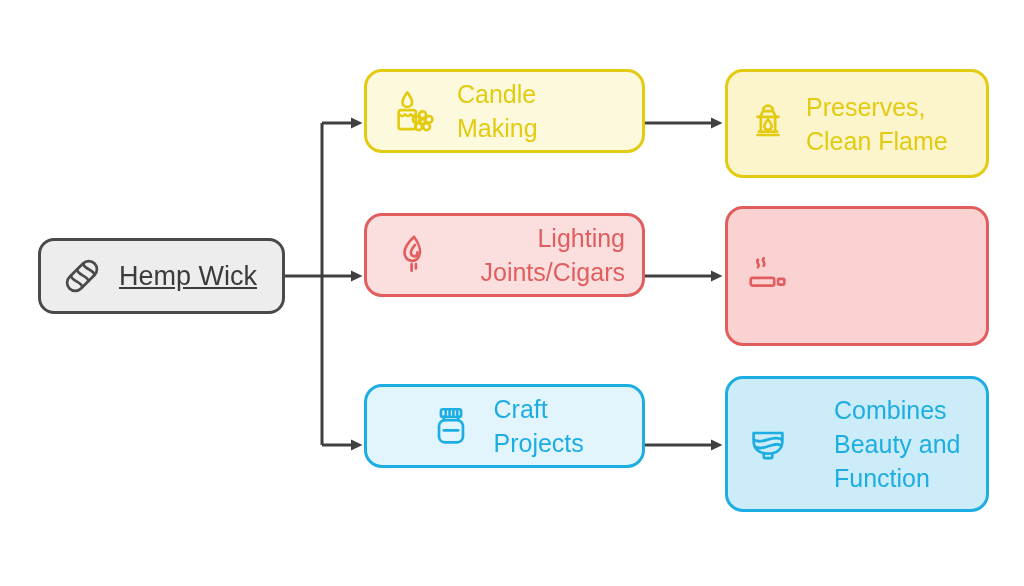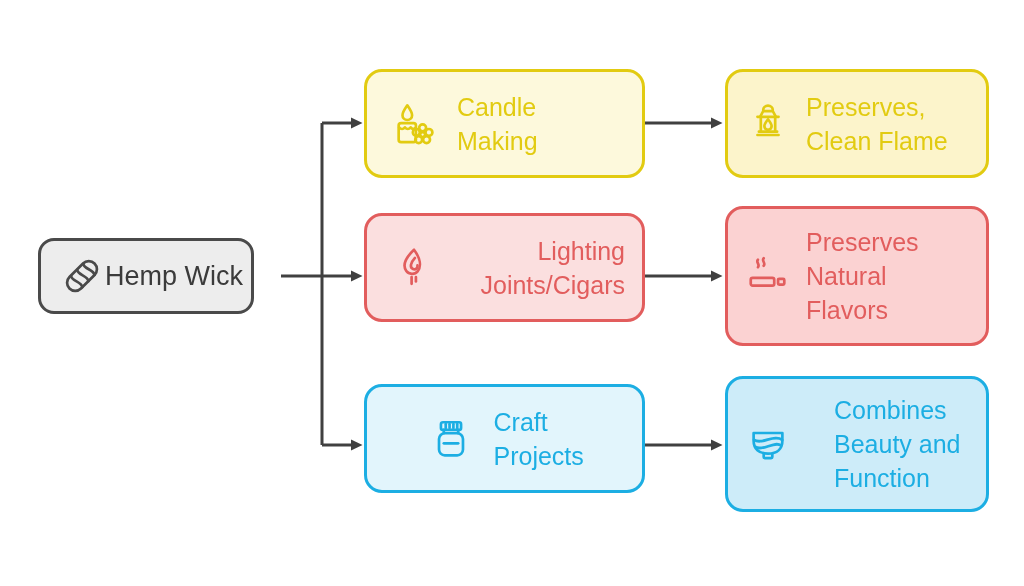--- a/index.html
+++ b/index.html
@@ -12,32 +12,32 @@
   .arrowhead{fill:var(--connector);}
   .node{
     position:absolute;box-sizing:border-box;display:flex;align-items:center;
     border-style:solid;background:#fff;
   }
   .node .icon{flex:0 0 auto;display:flex;align-items:center;}
   .node .icon svg{display:block;}
   .node .label{font-weight:400;}
   
   #n-root{
-    left:38px;top:238px;width:216px;height:76px;
+    left:38px;top:238px;width:247px;height:76px;
     border-width:3px;border-radius:16px;
     border-color:var(--root_border);background:var(--root_fill);color:var(--root_text);
-    padding-left:18px;font-size:27px;line-height:30px;
+    padding-left:18px;gap:14px;font-size:27px;line-height:30px;text-decoration:underline;
   }
   #n-root .icon{color:var(--root_border);}
   
   .colored{
     border-width:3.5px;border-radius:18px;
     font-size:25px;line-height:34px;
   }
-  .mid{left:364px;width:281px;height:109px;padding-left:24px;gap:20px;}
+  .mid{left:364px;width:281px;height:84px;padding-left:24px;gap:20px;}
   .right-col{left:725px;width:264px;padding-left:17px;gap:15px;}
   .n-yellow{border-color:var(--yellow_accent);color:var(--yellow_accent);}
   .n-red{border-color:var(--red_accent);color:var(--red_accent);}
   .n-blue{border-color:var(--blue_accent);color:var(--blue_accent);}
   .mid.n-yellow{background:var(--yellow_fill);}
   .mid.n-red{background:var(--red_fill);}
   .mid.n-blue{background:var(--blue_fill);}
   .right-col.n-yellow{background:var(--yellow_fill_deep);}
   .right-col.n-red{background:var(--red_fill_deep);}
   .right-col.n-blue{background:var(--blue_fill_deep);}
@@ -147,21 +147,20 @@
 
   <div class="node colored right-col n-red" id="n-flavors">
     <span class="icon">
       <svg class="ico" width="46" height="46" viewBox="0 0 48 48">
         <path d="M13.5,7 c-2.6,2.6 2.6,5.2 0,7.8"></path>
         <path d="M19.5,5.5 c-2.6,2.6 2.6,5.2 0,7.8"></path>
         <rect x="6" y="26" width="24.5" height="8" rx="2"></rect>
         <rect x="34.5" y="27" width="6.5" height="6" rx="1.2"></rect>
       </svg>
     </span>
-    <span class="label">Preserves Natural Flavors</span>
   </div>
 
   <div class="node colored right-col n-blue" id="n-beauty">
     <span class="icon">
       <svg class="ico" width="46" height="46" viewBox="0 0 48 48">
         <path d="M9,12.5 h30 v8 c0,8.5 -5.5,13.5 -15,13.5 c-9.5,0 -15,-5 -15,-13.5 Z"></path>
         <path d="M9.5,19.5 C17,25.5 31,13 38.8,19.8"></path>
         <path d="M11,27 C17.5,32 31,20.5 37.5,25.5"></path>
         <path d="M19.5,34.5 v3 q0,1.2 1.2,1.2 h6.6 q1.2,0 1.2,-1.2 v-3"></path>
       </svg>

